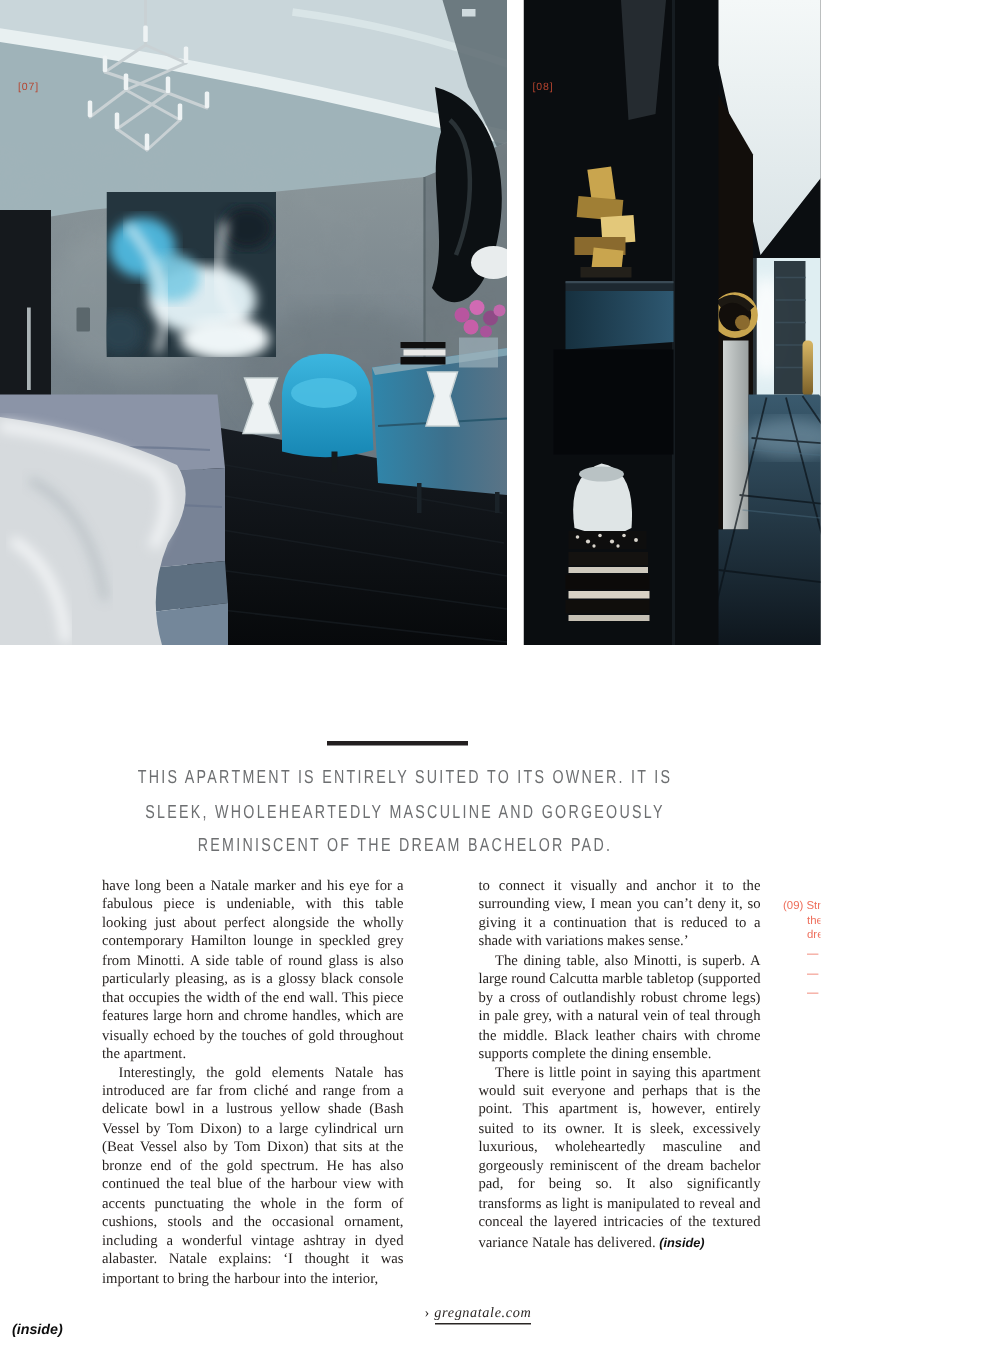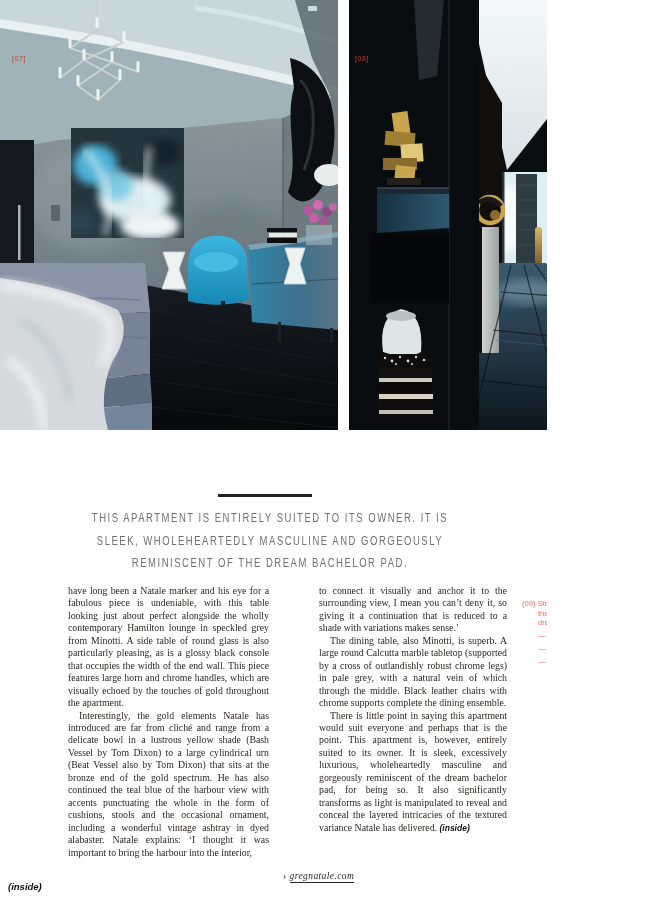--- a/index.html
+++ b/index.html
@@ -356,21 +356,21 @@
     <div>REMINISCENT OF THE DREAM BACHELOR PAD.</div>
   </div>
 
   <div class="col col-left">
     <p>have long been a Natale marker and his eye for a fabulous piece is undeniable, with this table looking just about perfect alongside the wholly contemporary Hamilton lounge in speckled grey from Minotti. A side table of round glass is also particularly pleasing, as is a glossy black console that occupies the width of the end wall. This piece features large horn and chrome handles, which are visually echoed by the touches of gold throughout the apartment.</p>
     <p class="indent">Interestingly, the gold elements Natale has introduced are far from cliché and range from a delicate bowl in a lustrous yellow shade (Bash Vessel by Tom Dixon) to a large cylindrical urn (Beat Vessel also by Tom Dixon) that sits at the bronze end of the gold spectrum. He has also continued the teal blue of the harbour view with accents punctuating the whole in the form of cushions, stools and the occasional ornament, including a wonderful vintage ashtray in dyed alabaster. Natale explains: ‘I thought it was important to bring the harbour into the interior,</p>
   </div>
 
   <div class="col col-right">
     <p>to connect it visually and anchor it to the surrounding view, I mean you can’t deny it, so giving it a continuation that is reduced to a shade with variations makes sense.’</p>
-    <p class="indent">The dining table, also Minotti, is superb. A large round Calcutta marble tabletop (supported by a cross of outlandishly robust chrome legs) in pale grey, with a natural vein of which through the middle. Black leather chairs with chrome supports complete the dining ensemble.</p>
+    <p class="indent">The dining table, also Minotti, is superb. A large round Calcutta marble tabletop (supported by a cross of outlandishly robust chrome legs) in pale grey, with a natural vein of teal through the middle. Black leather chairs with chrome supports complete the dining ensemble.</p>
     <p class="indent"><span>There is little point in saying this apartment would suit everyone and perhaps that is the point. This apartment is, however, entirely suited to its owner. It is sleek, excessively luxurious, wholeheartedly masculine and gorgeously reminiscent of the dream bachelor pad, for being so. It also significantly transforms as light is manipulated to reveal and conceal the layered intricacies of the textured variance Natale has delivered. </span><span class="inside-mark">(inside)</span></p>
   </div>
 
   <div class="link-row">
     <span class="prefix">›</span><span class="link-text">gregnatale.com</span>
   </div>
 
   <div class="sidebar">
     <div class="caption"><span>(09)</span> <span>Strong geometric patterning on the carpet lends the walk-in dressing room design flair.</span></div>
     <div class="caption-sep">—</div>

